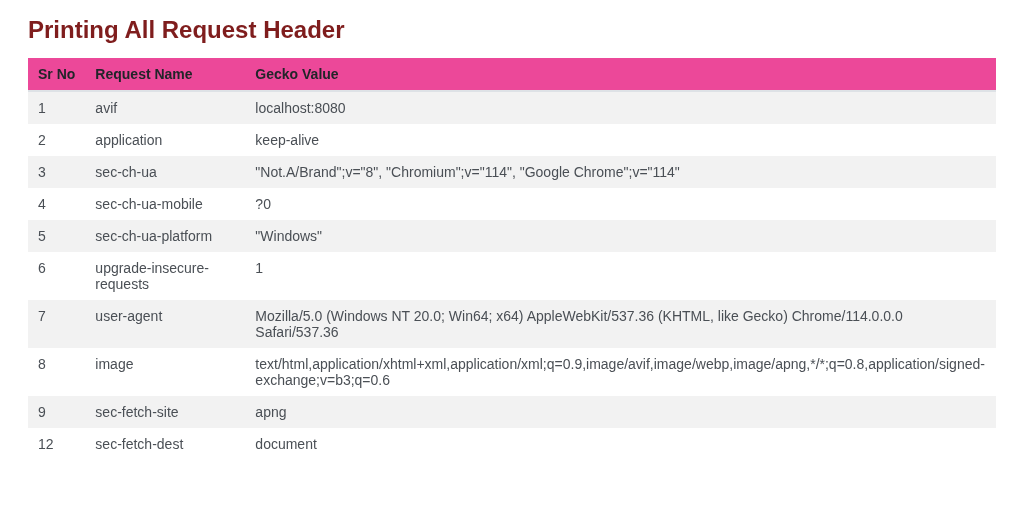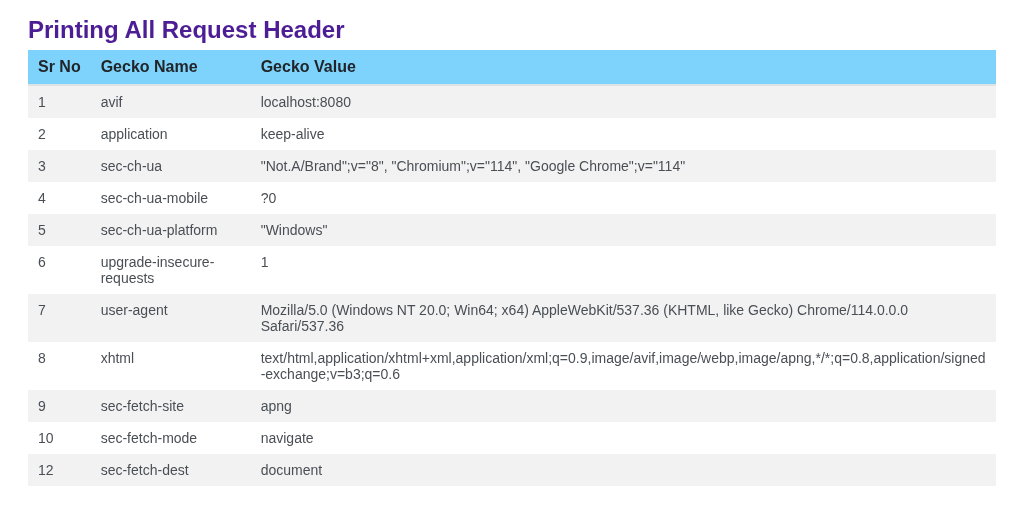--- a/index.html
+++ b/index.html
@@ -9,35 +9,35 @@
     margin: 0;
     padding: 16px 28px;
     font-family: "Segoe UI", Arial, sans-serif;
     font-size: 14px;
     color: #212529;
     background: #fff;
   }
   h2.page-title {
     font-size: 24px;
     font-weight: 700;
-    margin: 0 0 6px 0;
-    color: #4c1d95;
+    margin: 0 0 14px 0;
+    color: #7f1d1d;
   }
   table.headers {
     width: 100%;
     border-collapse: collapse;
   }
   table.headers thead th {
     text-align: left;
     font-weight: 700;
-    font-size: 16px;
+    font-size: 14px;
     padding: 8px 10px;
     border-bottom: 2px solid #dee2e6;
     color: #212529;
-    background: #7dd3fc;
+    background: #ec4899;
   }
   table.headers tbody td {
     padding: 8px 10px;
     font-size: 14px;
     color: #4a4f55;
     vertical-align: top;
     word-break: break-word;
   }
   table.headers tbody tr:nth-child(odd) {
     background: #f2f2f2;
@@ -51,21 +51,21 @@
 </style>
 </head>
 <body>
 
 <h2 class="page-title">Printing All Request Header</h2>
 
 <table class="headers">
   <thead>
     <tr>
       <th class="col-sr">Sr No</th>
-      <th class="col-name">Gecko Name</th>
+      <th class="col-name">Request Name</th>
       <th class="col-val">Gecko Value</th>
     </tr>
   </thead>
   <tbody>
     <tr>
         <td class="col-sr">1</td>
         <td class="col-name">avif</td>
         <td class="col-val">localhost:8080</td>
       </tr>
     <tr>
@@ -93,32 +93,27 @@
         <td class="col-name">upgrade-insecure-requests</td>
         <td class="col-val">1</td>
       </tr>
     <tr>
         <td class="col-sr">7</td>
         <td class="col-name">user-agent</td>
         <td class="col-val">Mozilla/5.0 (Windows NT 20.0; Win64; x64) AppleWebKit/537.36 (KHTML, like Gecko) Chrome/114.0.0.0 Safari/537.36</td>
       </tr>
     <tr>
         <td class="col-sr">8</td>
-        <td class="col-name">xhtml</td>
+        <td class="col-name">image</td>
         <td class="col-val">text/html,application/xhtml+xml,application/xml;q=0.9,image/avif,image/webp,image/apng,*/*;q=0.8,application/signed-exchange;v=b3;q=0.6</td>
       </tr>
     <tr>
         <td class="col-sr">9</td>
         <td class="col-name">sec-fetch-site</td>
         <td class="col-val">apng</td>
-      </tr>
-    <tr>
-        <td class="col-sr">10</td>
-        <td class="col-name">sec-fetch-mode</td>
-        <td class="col-val">navigate</td>
       </tr>
     <tr>
         <td class="col-sr">12</td>
         <td class="col-name">sec-fetch-dest</td>
         <td class="col-val">document</td>
       </tr>
 
   </tbody>
 </table>
 

